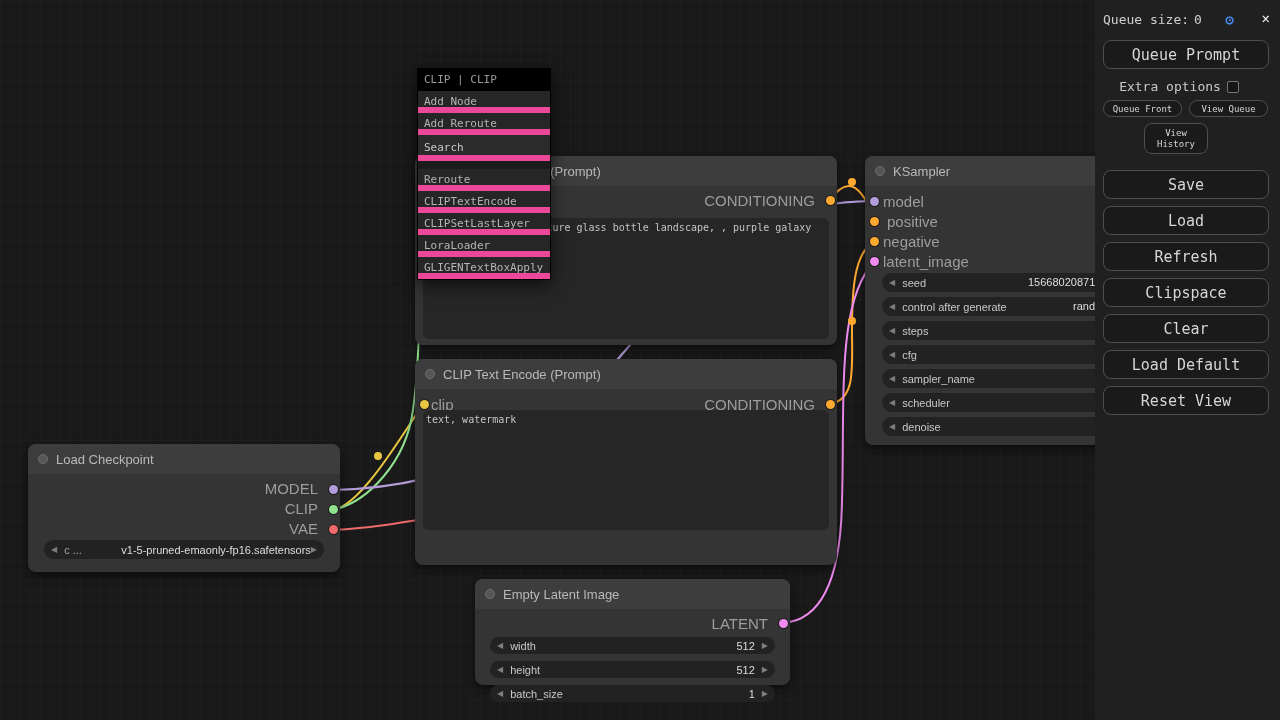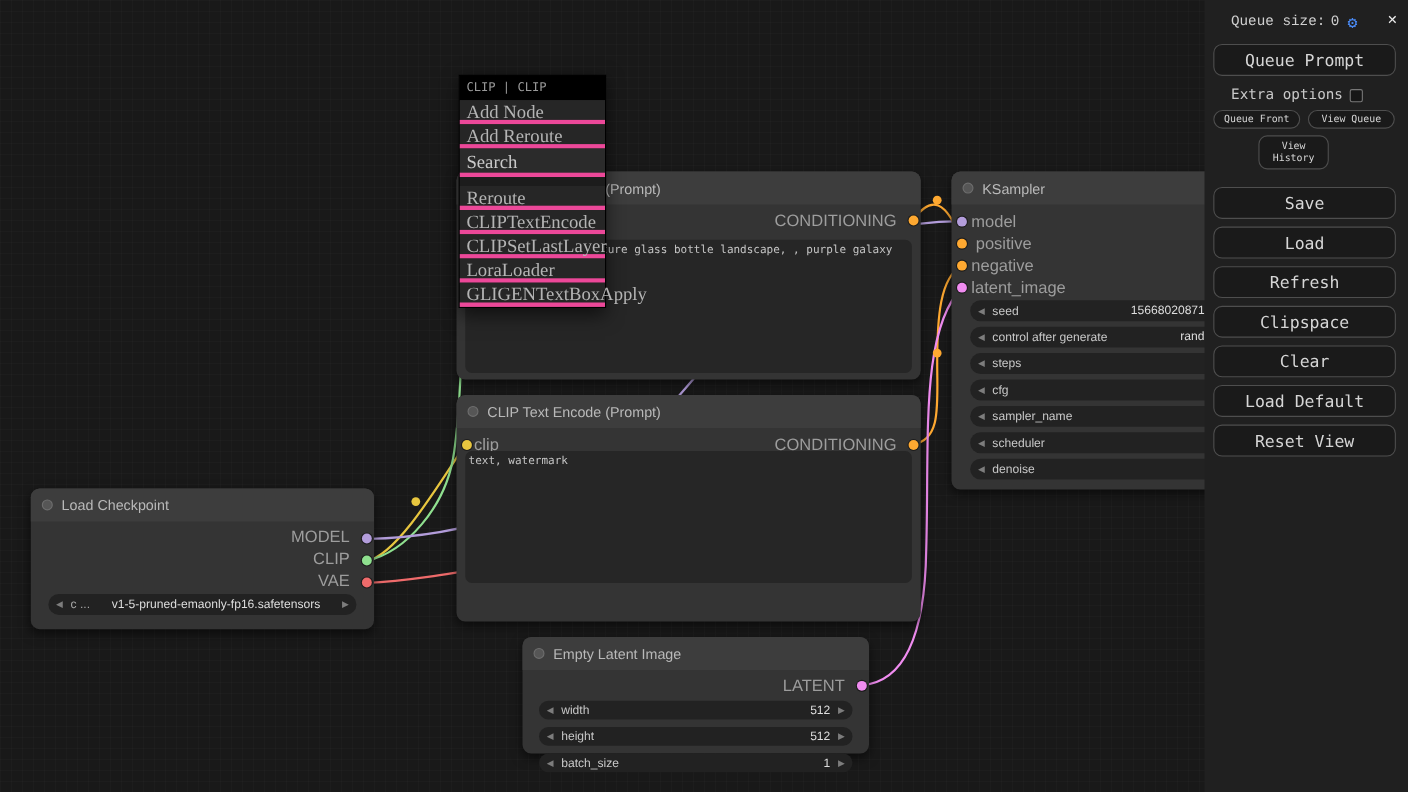--- a/index.html
+++ b/index.html
@@ -26,39 +26,39 @@
         box-shadow:0 0 0 1px rgba(0,0,0,.45);}
   .ntext{position:absolute;left:8px;right:8px;background:#262626;border-radius:6px;
          font-family:"DejaVu Sans Mono",monospace;font-size:10px;color:#c4c4c4;
          padding:4px 3px;box-sizing:border-box;white-space:pre;overflow:hidden;}
   .widget{position:absolute;height:19px;background:#222;border-radius:10px;display:flex;
           align-items:center;font-size:11px;color:#c8c8c8;padding:0 7px;box-sizing:border-box;
           overflow:hidden;white-space:nowrap;}
   .widget.h17{height:17px;border-radius:9px;}
   .warr{font-size:8px;color:#7d7d7d;line-height:1;flex:none;}
   .wlabel{margin-left:7px;flex:none;}
-  .wcenter{flex:1;text-align:center;color:#dedede;overflow:hidden;}
+  .wcenter{flex:1;text-align:right;color:#dedede;overflow:hidden;}
   .wright{margin-left:auto;margin-right:7px;color:#dedede;}
   .wabs{position:absolute;top:3px;color:#dedede;}
 
   
   .cmenu{position:absolute;z-index:50;background:#1c1c1c;border:1px solid #000;
          box-shadow:0 6px 16px rgba(0,0,0,.6);font-family:"DejaVu Sans Mono",monospace;
          box-sizing:border-box;}
   .cmenu-title{height:22px;line-height:22px;padding-left:6px;background:#000000;
                color:#9a9a9a;font-size:11px;}
-  .citem{height:22px;line-height:22px;padding-left:6px;color:#b4b4b4;font-size:17px;
-         background:#262626;border-bottom:4px solid #ec4899;box-sizing:border-box;font-family:Liberation Serif, serif;}
+  .citem{height:22px;line-height:22px;padding-left:6px;color:#b4b4b4;font-size:11px;
+         background:#262626;border-bottom:6px solid #ec4899;box-sizing:border-box;}
   .csearch{height:26px;line-height:25px;background:#2b2b2b;color:#c9c9c9;}
   .csep{height:8px;background:#1c1c1c;}
 
   
   .sidebar{position:absolute;left:1095px;top:0;width:185px;height:720px;background:#202020;
            z-index:60;font-family:"DejaVu Sans Mono",monospace;color:#d0d0d0;}
-  .sb-top{position:absolute;left:24px;top:12px;font-size:13px;font-family:Liberation Mono, monospace;}
+  .sb-top{position:absolute;left:8px;top:12px;font-size:13px;}
   .sb-count{margin-left:5px;}
   .gear{position:absolute;left:130px;top:11px;font-size:15px;color:#4a8af4;cursor:pointer;}
   .closex{position:absolute;right:10px;top:10px;font-size:14px;color:#f0f0f0;font-weight:bold;cursor:pointer;}
   .btn{position:absolute;background:#1a1a1a;border:1px solid #4e4e4e;border-radius:8px;
        color:#d6d6d6;display:flex;align-items:center;justify-content:center;
        font-family:"DejaVu Sans Mono",monospace;box-sizing:border-box;cursor:pointer;}
   .btn-big{left:8px;width:166px;height:29px;font-size:15px;}
   .btn-small{height:17px;font-size:9px;border-radius:9px;}
   .extra{position:absolute;left:0;top:79px;width:168px;display:flex;align-items:center;
          justify-content:center;gap:6px;font-size:13px;color:#c9c9c9;}

